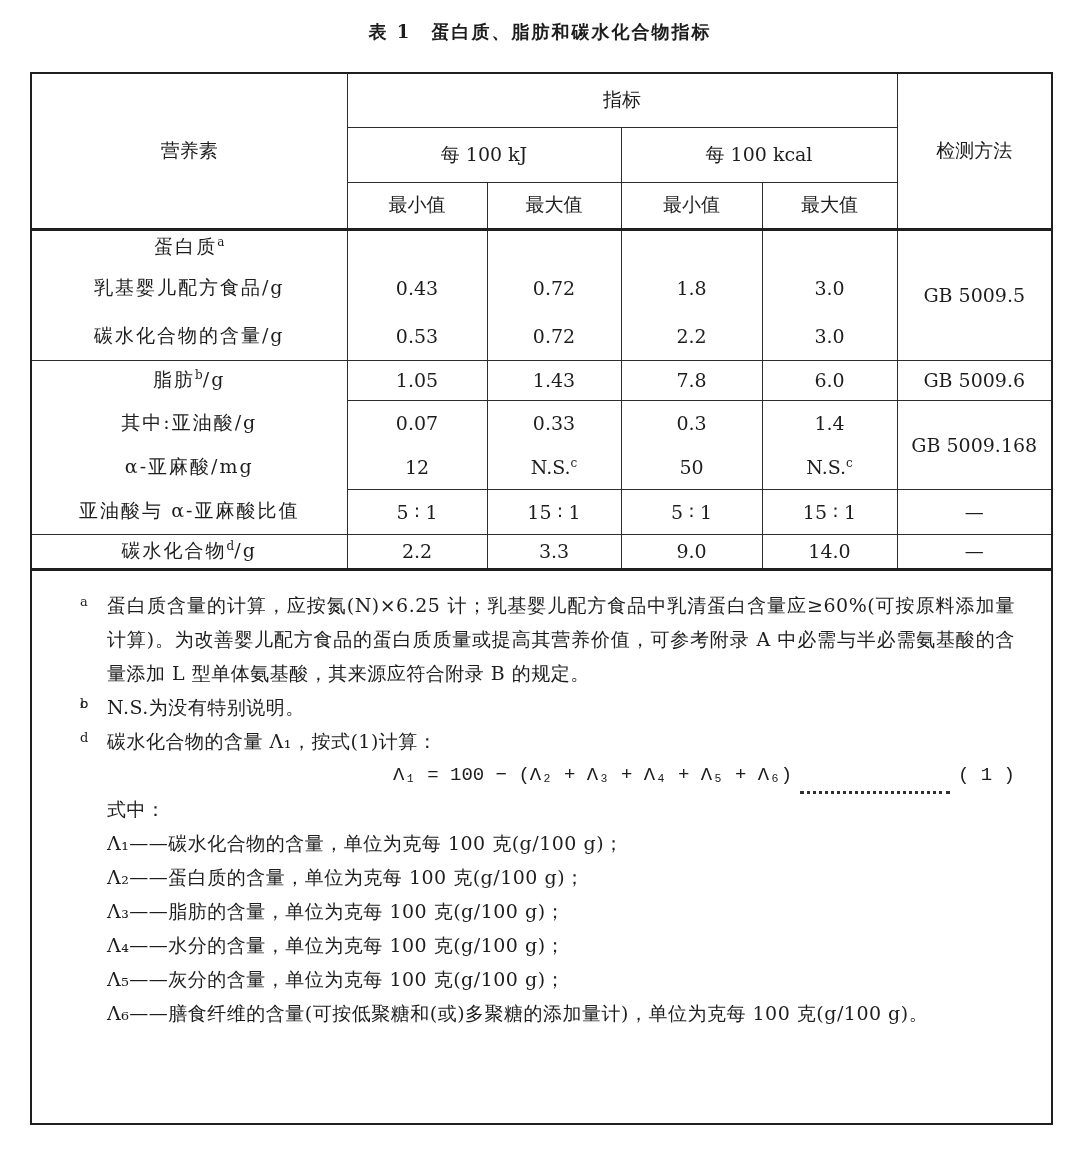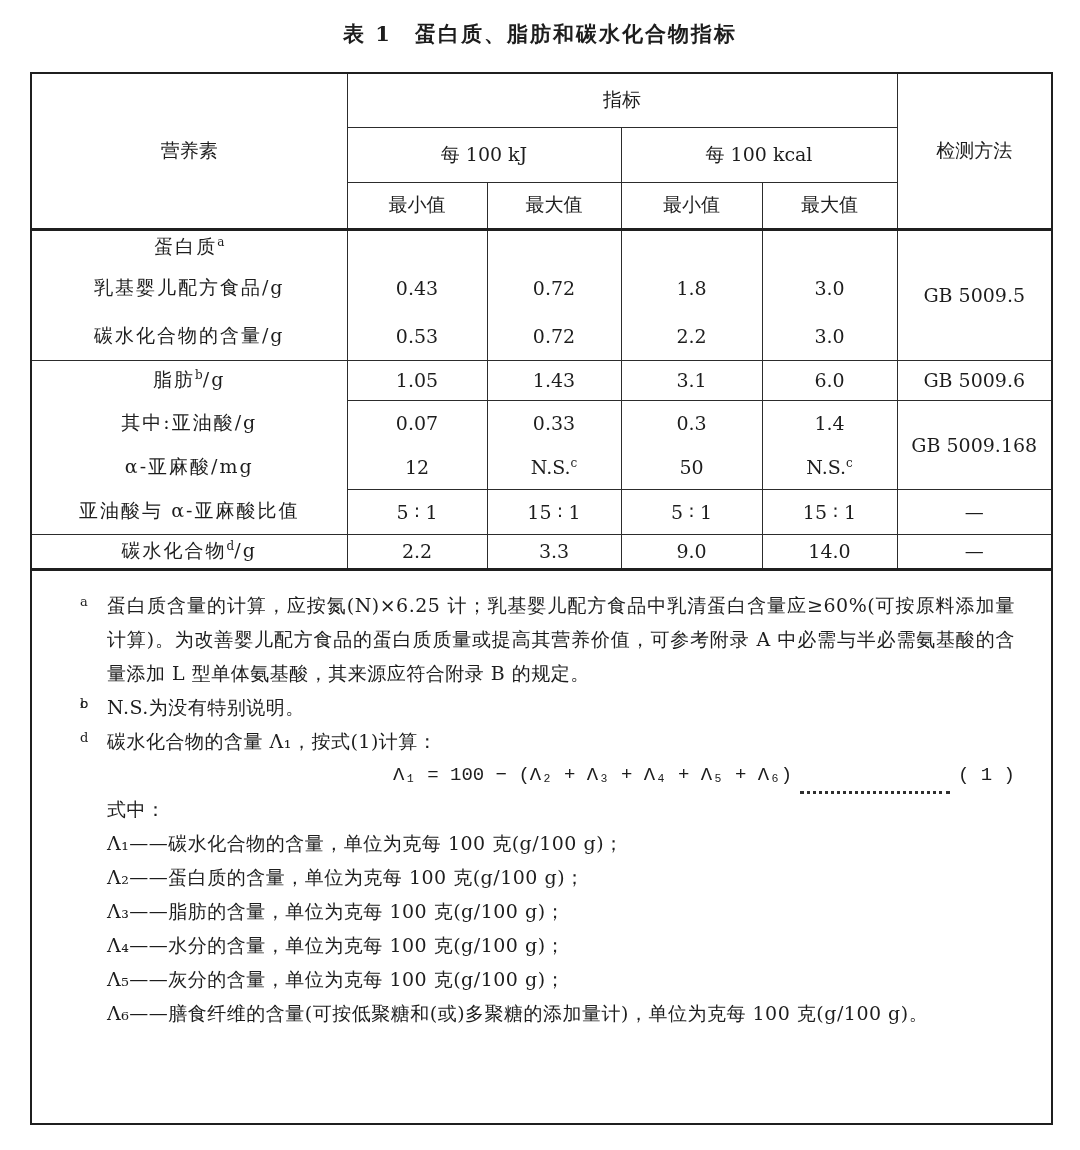--- a/index.html
+++ b/index.html
@@ -6,21 +6,21 @@
   html,body { background:#ffffff; }
   body {
     width:1080px; height:1150px;
     font-family:"DejaVu Serif","Liberation Serif",serif;
     color:#1d1d1d;
   }
   .page { position:relative; width:1080px; height:1150px; background:#fff; overflow:hidden; }
 
   .doc-title {
     position:absolute; top:20px; left:0; width:100%;
-    text-align:center; font-size:21px; font-weight:bold; letter-spacing:2px;
+    text-align:center; font-size:18px; font-weight:bold; letter-spacing:2px;
   }
 
   .box {
     position:absolute; left:30px; top:72px;
     width:1023px; height:1053px;
     border:2px solid #1f1f1f;
     background:#fff;
   }
 
   table.spec {
@@ -128,21 +128,21 @@
         <td>2.2</td>
         <td>3.0</td>
       </tr>
 
       <tr class="rf">
         <td class="lbl hb">
           <span>脂肪</span><sup class="cellsup">b</sup><span>/g</span>
         </td>
         <td>1.05</td>
         <td>1.43</td>
-        <td>3.1</td>
+        <td>7.8</td>
         <td>6.0</td>
         <td>GB 5009.6</td>
       </tr>
       <tr class="rl">
         <td class="lbl hb">其中:亚油酸/g</td>
         <td class="hb">0.07</td>
         <td class="hb">0.33</td>
         <td class="hb">0.3</td>
         <td class="hb">1.4</td>
         <td rowspan="2">GB 5009.168</td>

